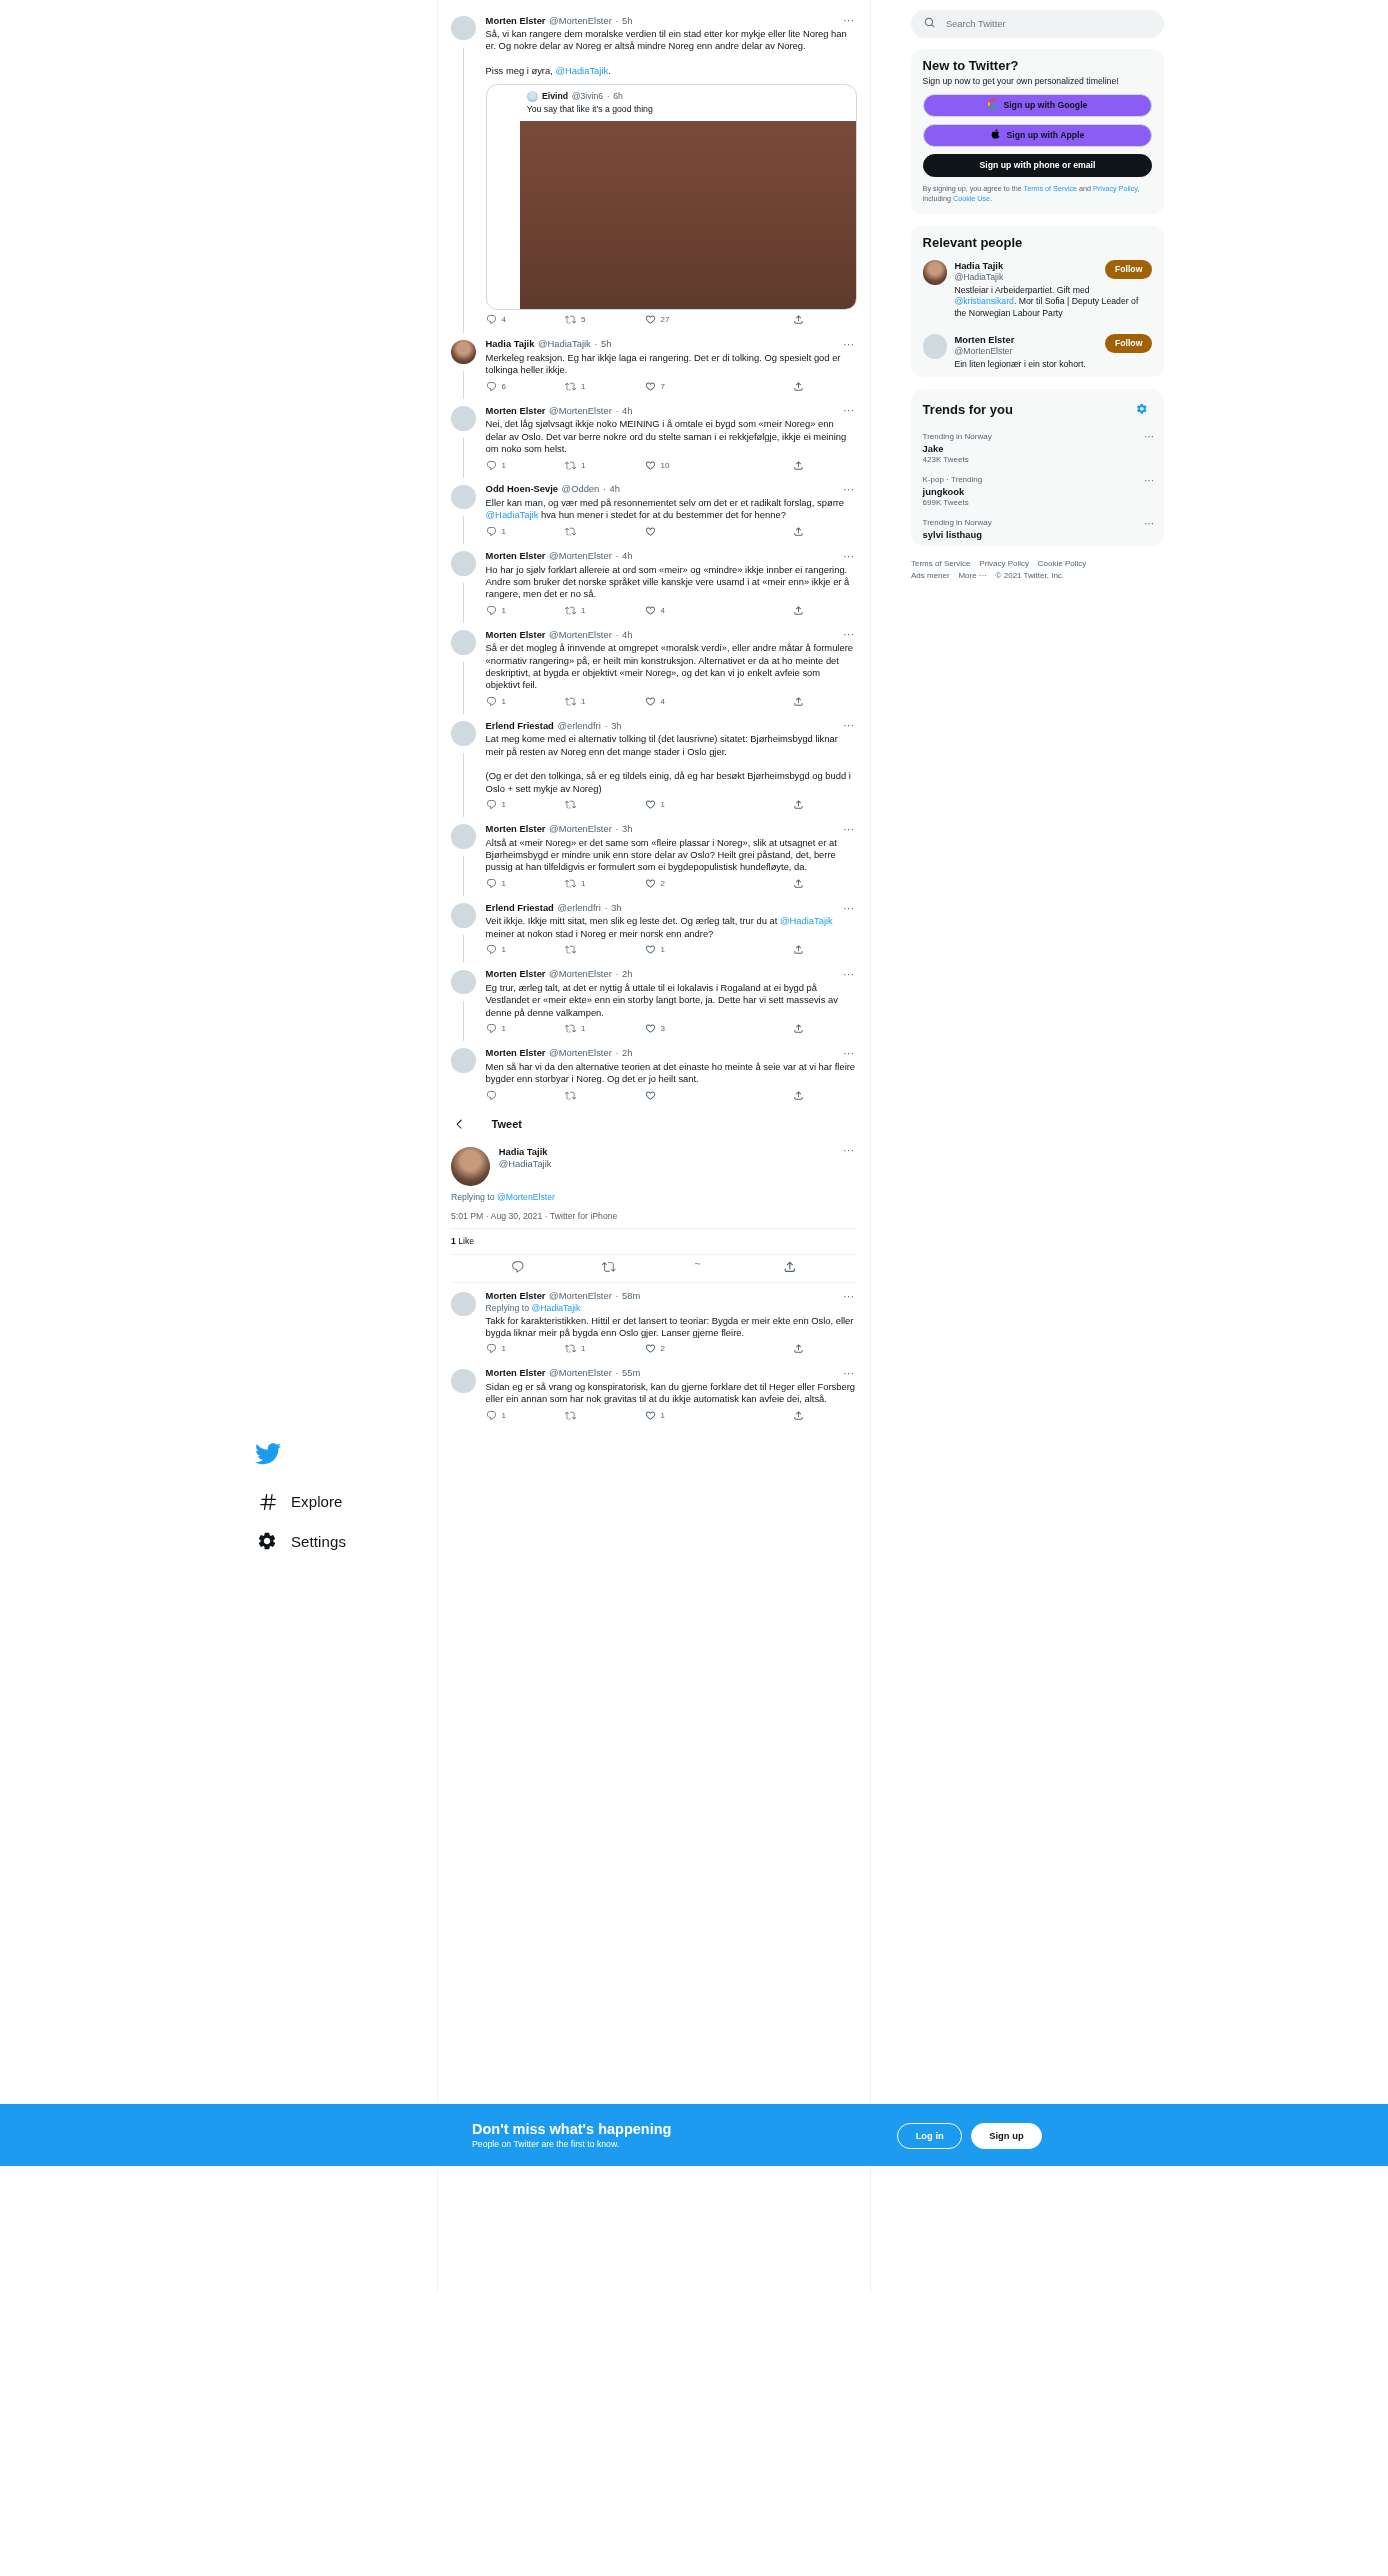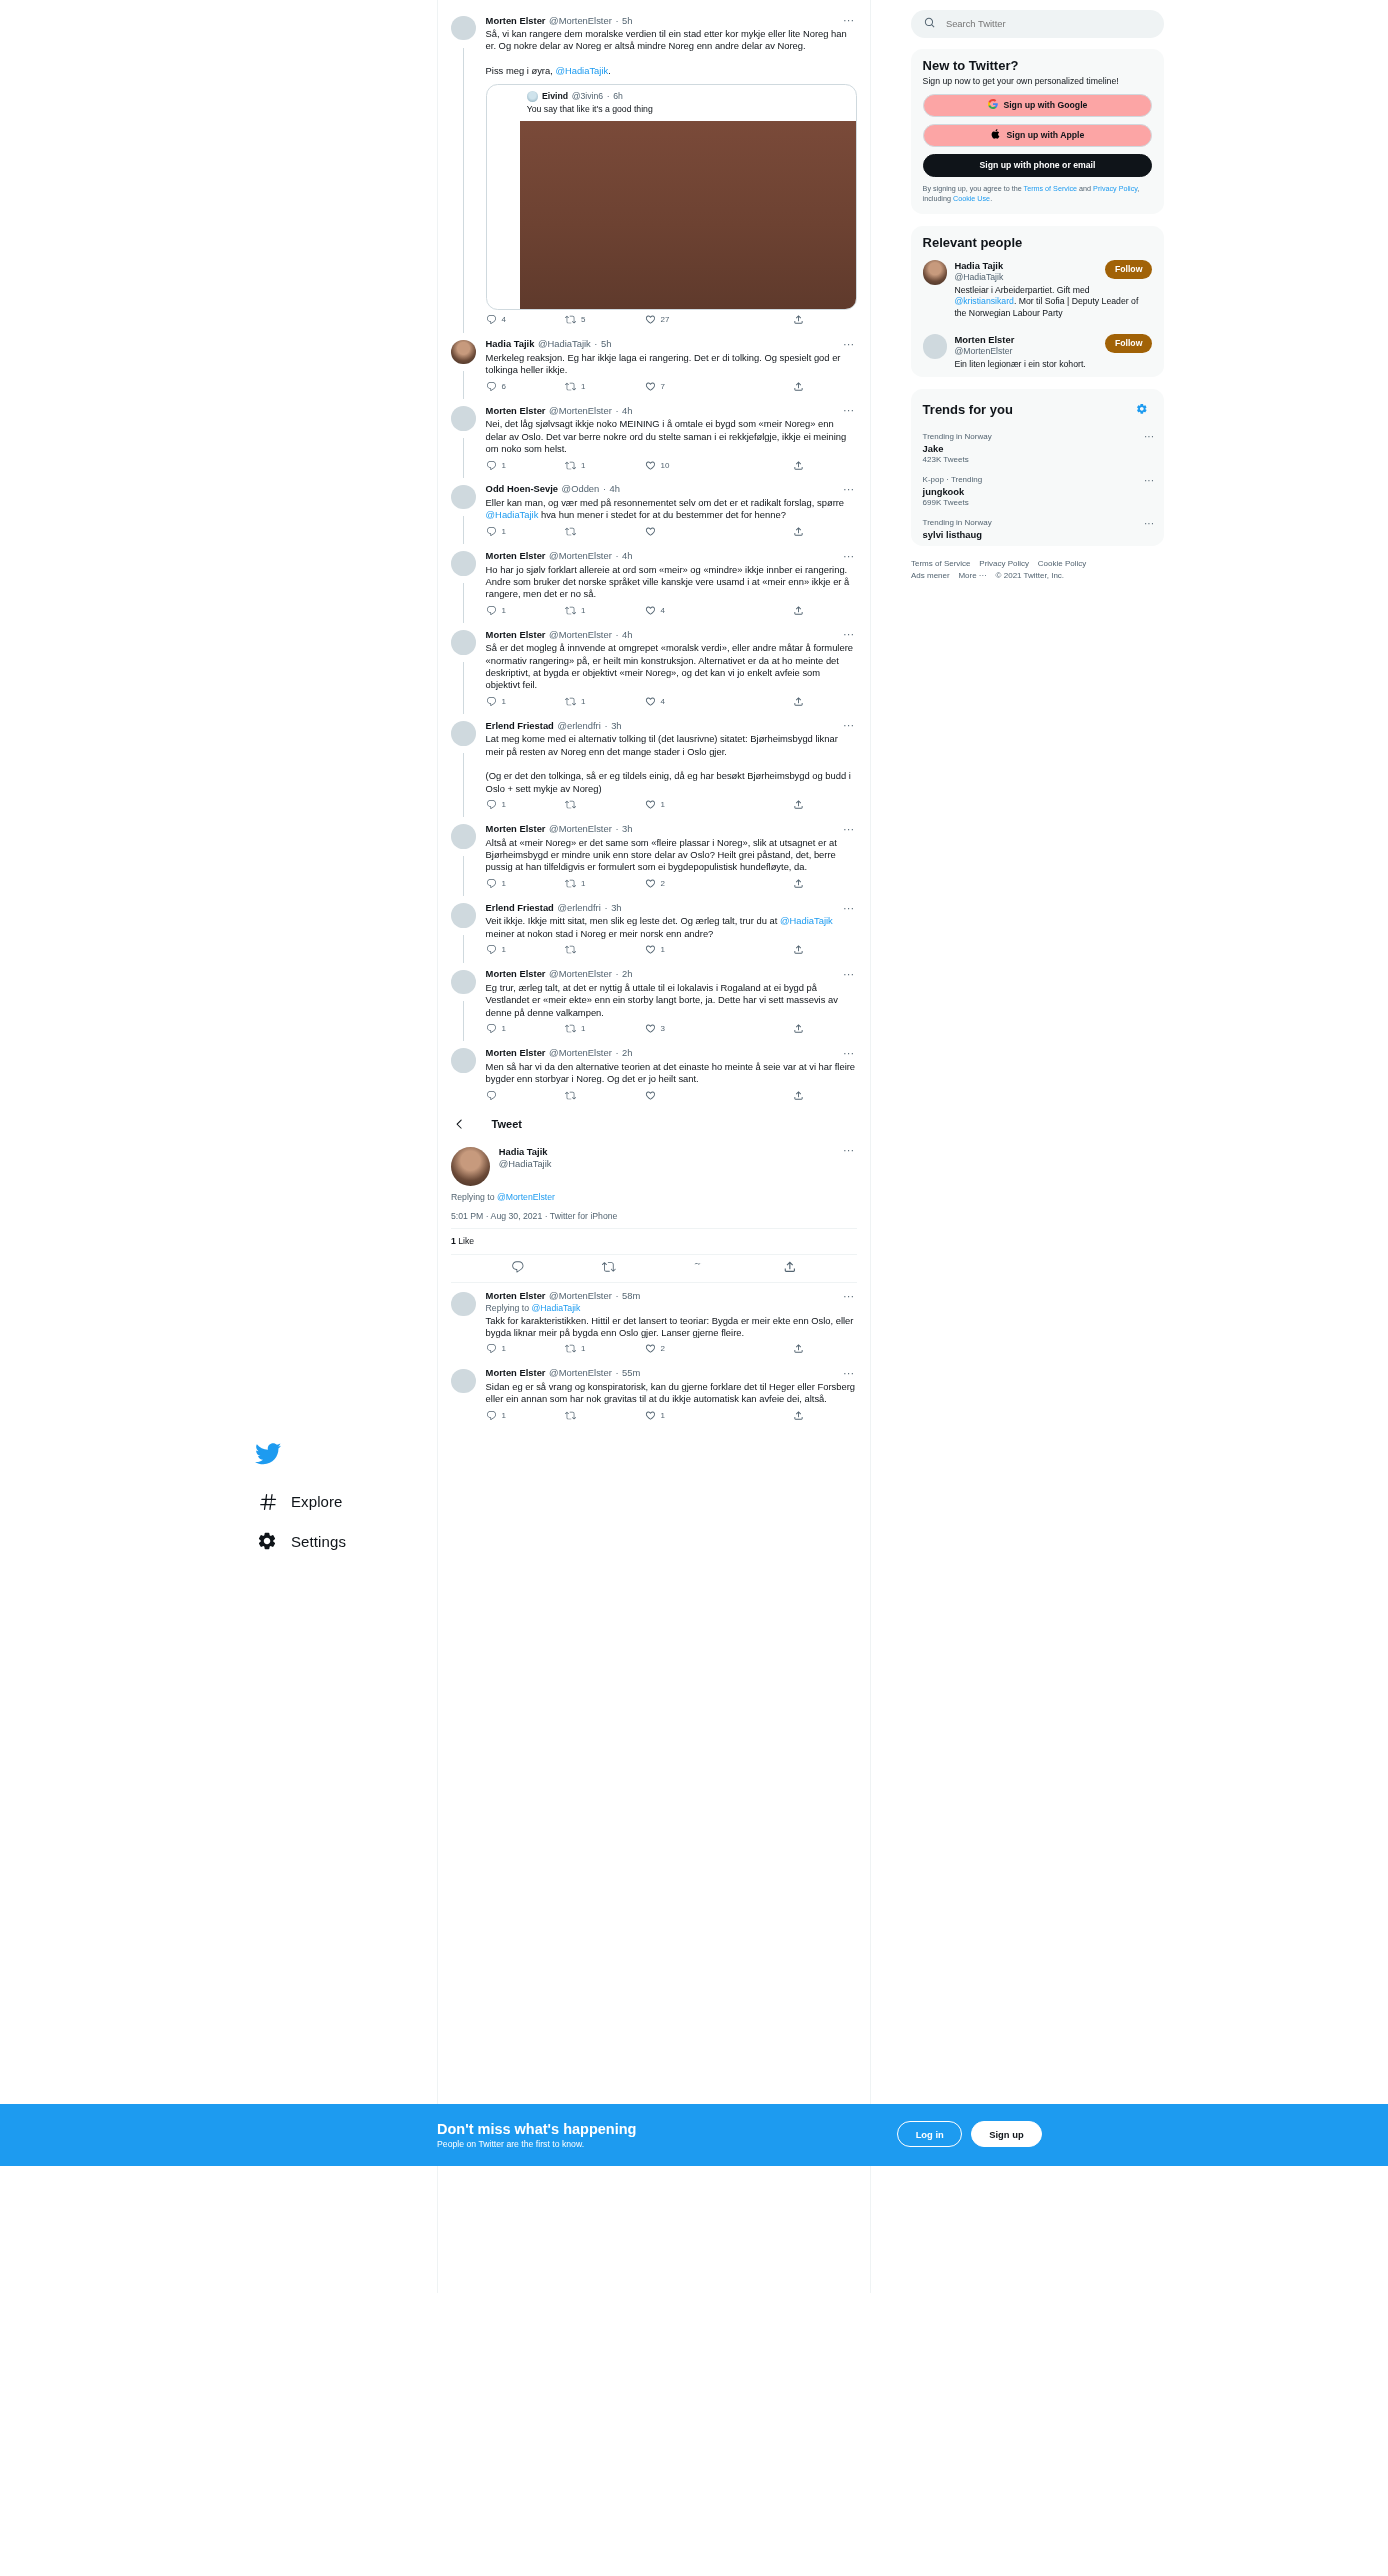--- a/index.html
+++ b/index.html
@@ -121,21 +121,21 @@
   .search input{
     border:none; background:transparent; outline:none; font-size:9.4px; color:#0f1419;
     font-family:"Liberation Sans",sans-serif; width:100%;
   }
   .card { width:253px; background:#f7f9f9; border-radius:11.6px; margin-top:11.6px; overflow:hidden;}
   .card h2 { font-size:13px; margin:0; padding:9.4px 11.6px 2.9px 11.6px; font-weight:800;}
   .card .sub { font-size:8.7px; color:#0f1419; padding:0 11.6px 7.2px 11.6px; }
   .btn {
     display:flex; align-items:center; justify-content:center; gap:5.8px;
     height:23px; border-radius:7231px; font-size:8.7px; font-weight:700; cursor:pointer;
-    margin:0 11.6px 7.2px 11.6px; background:#fca5a5; border:0.7px solid #cfd9de; color:#0f1419;
+    margin:0 11.6px 7.2px 11.6px; background:#8b5cf6; border:0.7px solid #cfd9de; color:#0f1419;
   }
   .btn.dark { background:#0f1419; color:#fff; border-color:#0f1419; }
   .btn svg{width:10px;height:10px;}
   .tos { font-size:7.2px; color:#536471; padding:0 11.6px 10px 11.6px; line-height:10px;}
   .tos a{color:#1d9bf0; text-decoration:none;}
   .person { display:flex; align-items:flex-start; gap:7.2px; padding:7.2px 11.6px; }
   .p-av{ width:24.6px;height:24.6px;border-radius:50%;background:#cfd9de;flex:0 0 24.6px;}
   .p-av.h{background-image:radial-gradient(circle at 50% 35%, #c79a7d 0 30%, #6b4a38 62%, #3c2a20 100%);}
   .p-name{font-size:9.4px;font-weight:700;line-height:11.6px;}
   .p-handle{font-size:8.7px;color:#536471;line-height:11.6px;}
@@ -155,21 +155,21 @@
   .t-more{position:absolute;right:10px;top:7.2px;color:#536471;font-size:10px;line-height:7.2px;}
   .footer-links{width:260px;margin-top:11.6px;font-size:8px;color:#536471;line-height:12.3px;}
   .footer-links span{margin-right:6.5px;}
   .footer-links a{color:#536471;text-decoration:none;}
 
   
   .cta {
     position:absolute; left:0; top:2104px; width:1389px; height:62px;
     background:#1d9bf0; color:#fff; display:flex; align-items:center;
   }
-  .cta-inner{ width:1389px; display:flex; align-items:flex-start; padding:0 347px 0 437px;}
+  .cta-inner{ width:1389px; display:flex; align-items:flex-end; padding:0 347px 0 437px;margin-left:35px;}
   .cta-title{font-size:14.5px;font-weight:800;}
   .cta-sub{font-size:8.7px;margin-top:1.4px;}
   .cta-btns{ margin-left:auto; display:flex; gap:8.7px;}
   .cta-btn{ border:0.7px solid #fff;border-radius:7231px;padding:6.5px 17.4px;font-size:9.4px;font-weight:700;cursor:pointer;}
   .cta-btn.white{ background:#fff;color:#0f1419;border-color:#fff;}
   .cookie {
     position:absolute; left:0; top:2167px; width:1389px; height:48px;
     background:#15202b; color:#fff; display:flex; align-items:center; justify-content:center; gap:29px;
   }
   .cookie-txt{font-size:8.7px;}

